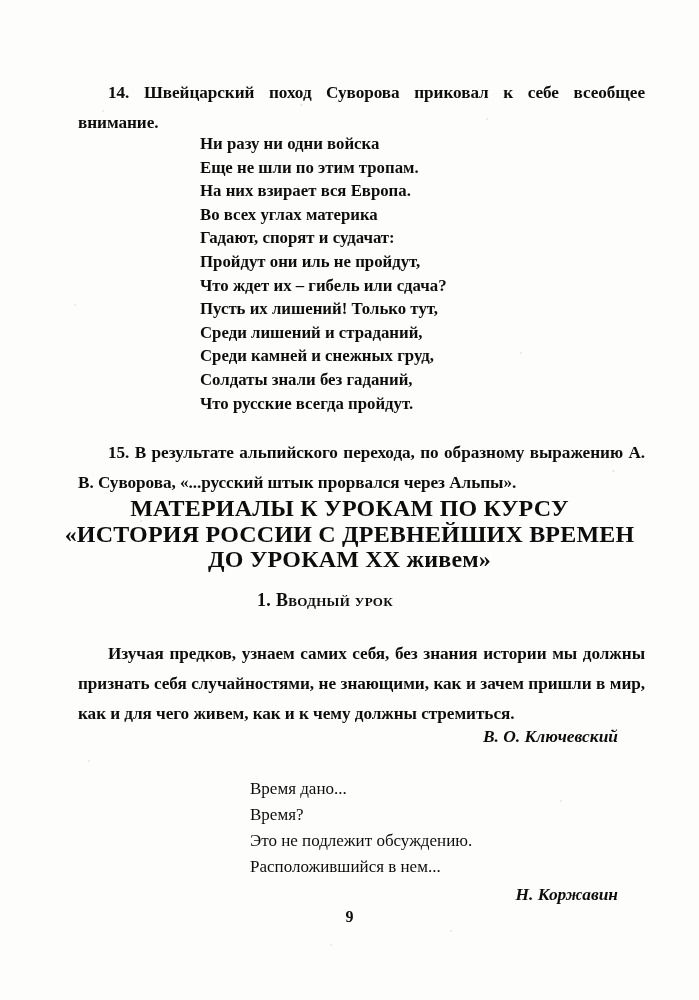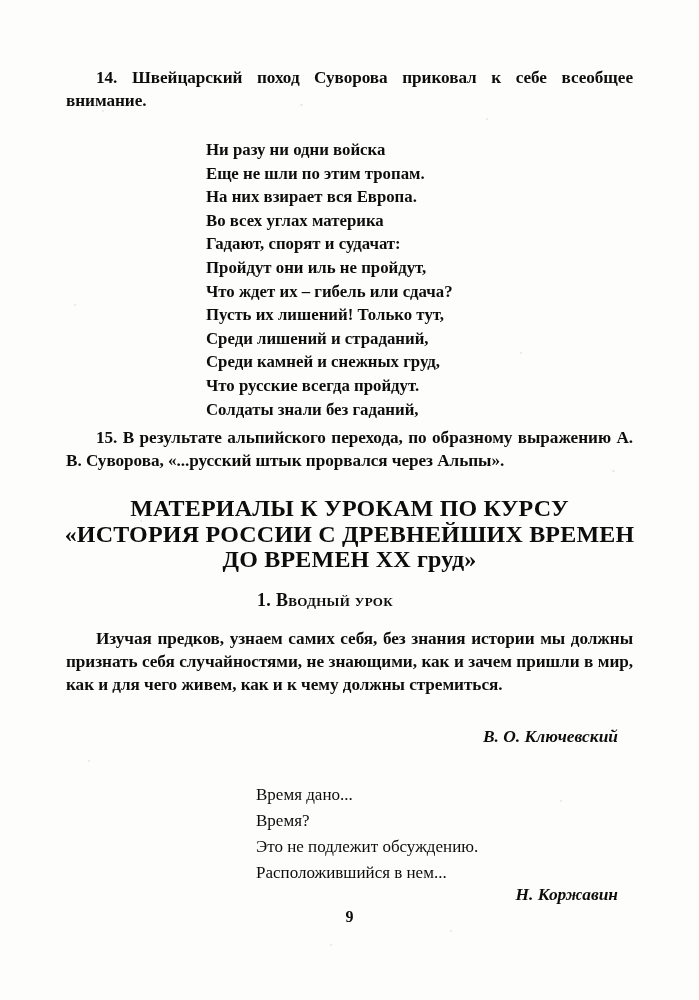--- a/index.html
+++ b/index.html
@@ -27,33 +27,33 @@
   
   .col {
     position: absolute;
     left: 66px;
     width: 567px;
   }
 
   
   .para {
     font-size: 17.2px;
-    line-height: 23px;
+    line-height: 30px;
     font-weight: bold;
     text-align: justify;
     text-justify: inter-word;
     text-indent: 30px;
-    margin: 0;
+    margin: 12px;
     letter-spacing: -0.05px;
   }
 
   
   .poem {
     position: absolute;
-    margin: 16px;
+    margin: 10px;
     padding: 0;
     list-style: none;
   }
   .poem li {
     white-space: pre;
   }
 
   .poem-a {
     left: 190px;
     top: 122px;
@@ -160,30 +160,30 @@
     <li>Ни разу ни одни войска</li>
     <li>Еще не шли по этим тропам.</li>
     <li>На них взирает вся Европа.</li>
     <li>Во всех углах материка</li>
     <li>Гадают, спорят и судачат:</li>
     <li>Пройдут они иль не пройдут,</li>
     <li>Что ждет их – гибель или сдача?</li>
     <li>Пусть их лишений! Только тут,</li>
     <li>Среди лишений и страданий,</li>
     <li>Среди камней и снежных груд,</li>
+    <li>Солдаты знали без гаданий,</li>
     <li>Что русские всегда пройдут.</li>
-    <li>Солдаты знали без гаданий,</li>
   </ul>
 
   <p class="col para" style="top:426px;">15. В результате альпийского перехода, по образному выражению А. В. Суворова, «...русский штык прорвался через Альпы».</p>
 
   <div class="heading-block" style="top:496px;">
     <span class="hl">МАТЕРИАЛЫ К УРОКАМ ПО КУРСУ</span>
     <span class="hl">«ИСТОРИЯ РОССИИ С ДРЕВНЕЙШИХ ВРЕМЕН</span>
-    <span class="hl"><span>ДО ВРЕМЕН XX </span><span class="lower">груд»</span></span>
+    <span class="hl"><span>ДО УРОКАМ XX </span><span class="lower">живем»</span></span>
   </div>
 
   <div class="subheading" style="top:590px;">1. Вводный урок</div>
 
   <p class="col para" style="top:627px;">Изучая предков, узнаем самих себя, без знания истории мы должны признать себя случайностями, не знающими, как и зачем пришли в мир, как и для чего живем, как и к чему должны стремиться.</p>
 
   <div class="attrib" style="top:726px;">В. О. Ключевский</div>
 
   <ul class="poem poem-b">
     <li>Время дано...</li>

